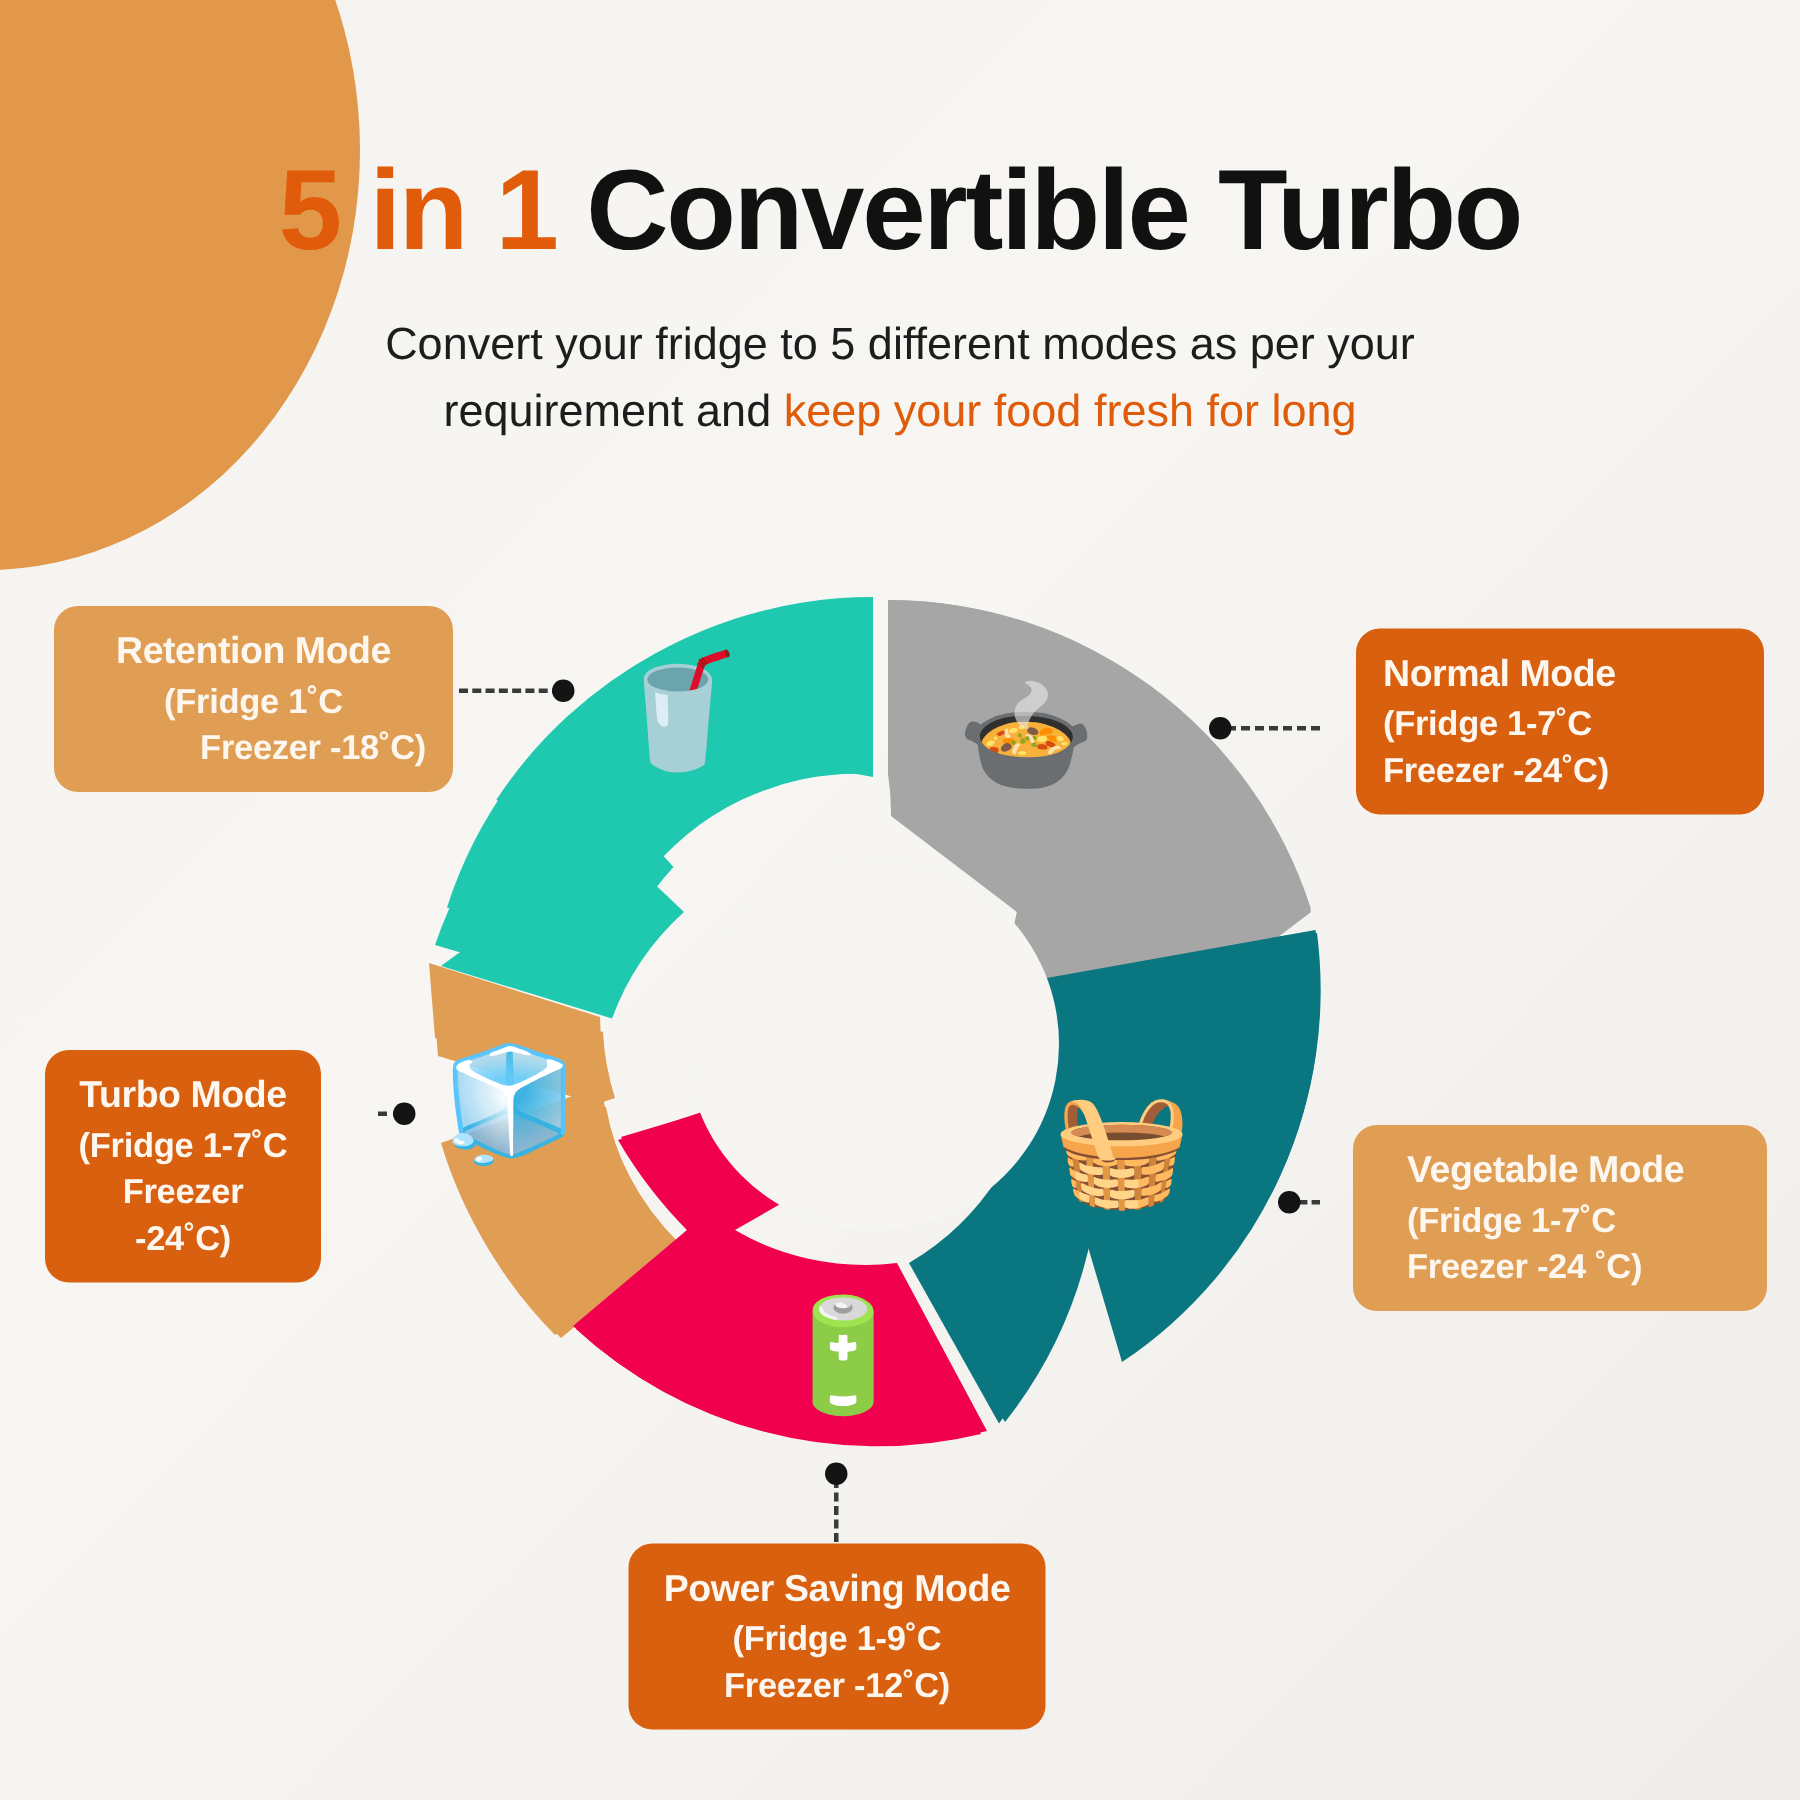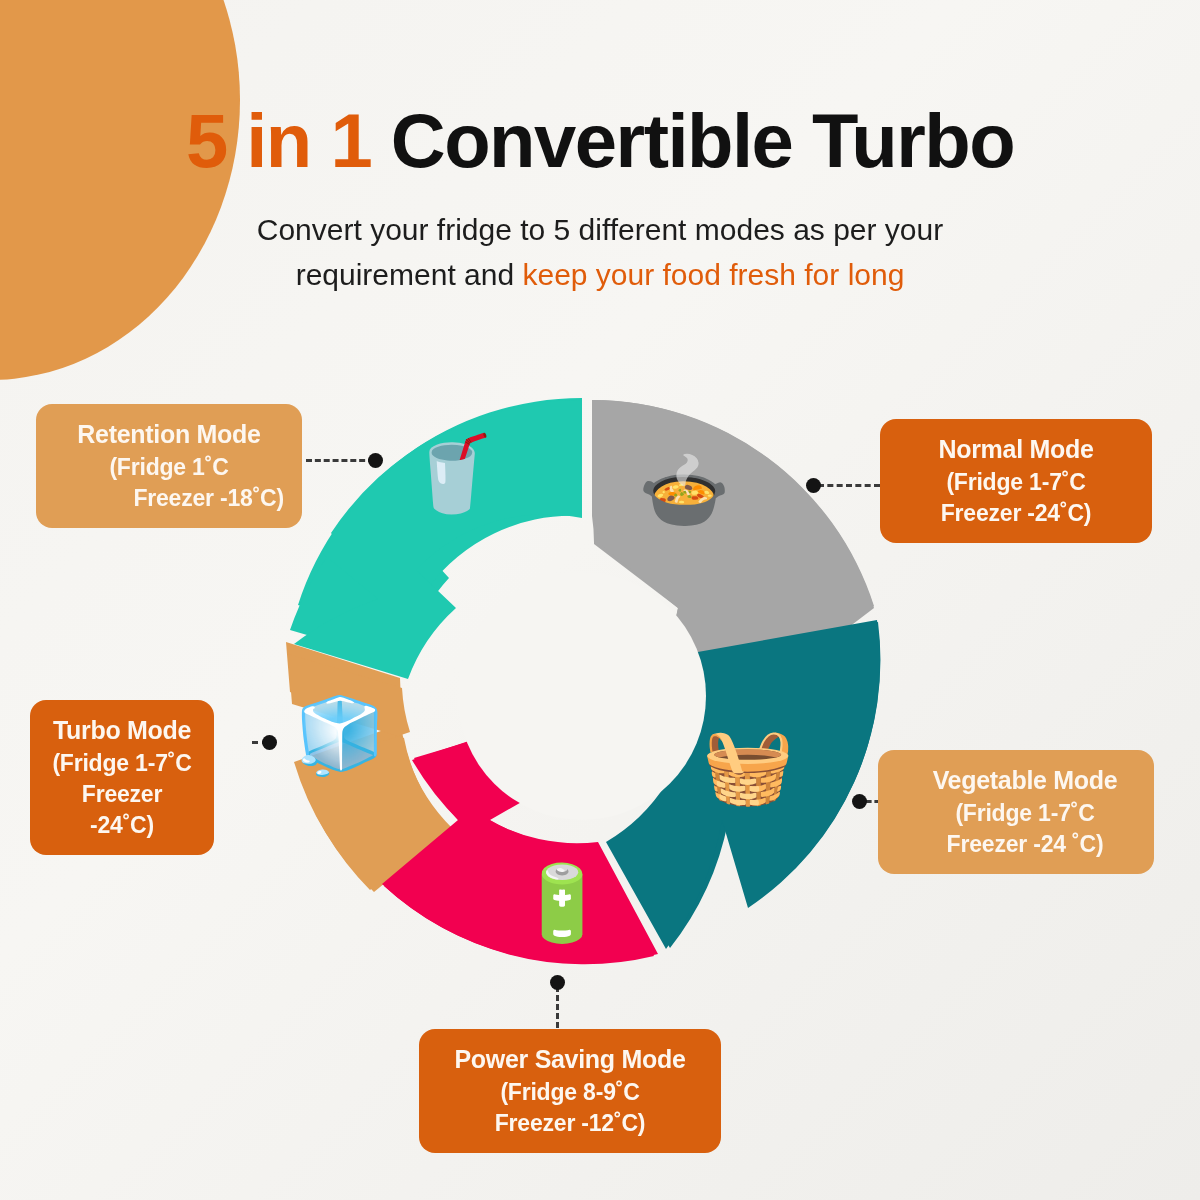--- a/index.html
+++ b/index.html
@@ -104,29 +104,29 @@
     font-weight: 700;
     line-height: 36px;
     letter-spacing: -0.3px;
   }
   .card .sub {
     font-size: 23px;
     font-weight: 600;
     line-height: 31px;
     letter-spacing: -0.2px;
   }
-  .card.right { text-align: center; }
+  .card.right { text-align: left; margin-left: 24px; }
   .card.center{ text-align: center; }
 
   
   #card-retention     { left: 36px;  top: 404px;  width: 266px; }
   #card-turbo         { left: 30px;  top: 700px;  width: 184px; }
   #card-normal        { left: 880px; top: 419px;  width: 272px; }
   #card-vegetable     { left: 878px; top: 750px;  width: 276px; }
-  #card-power         { left: 419px; top: 1029px; width: 302px; }
+  #card-power         { left: 419px; top: 1029px; width: 278px; }
 </style>
 </head>
 <body>
 
 <div id="page">
 
   <div class="bg-arc"></div>
 
   <div class="headline">
     <span class="accent">5 in 1</span><span class="plain"> Convertible Turbo</span>
@@ -299,17 +299,17 @@
   </div>
 
   <div id="card-vegetable" class="card right" style="background:#e09e55;padding-left:36px;">
     <div class="title">Vegetable Mode</div>
     <div class="sub">(Fridge 1-7˚C</div>
     <div class="sub">Freezer -24 ˚C)</div>
   </div>
 
   <div id="card-power" class="card center" style="background:#d8600e;">
     <div class="title">Power Saving Mode</div>
-    <div class="sub">(Fridge 8-9˚C</div>
+    <div class="sub">(Fridge 1-9˚C</div>
     <div class="sub">Freezer -12˚C)</div>
   </div>
 
 </div>
 
 </body></html>

